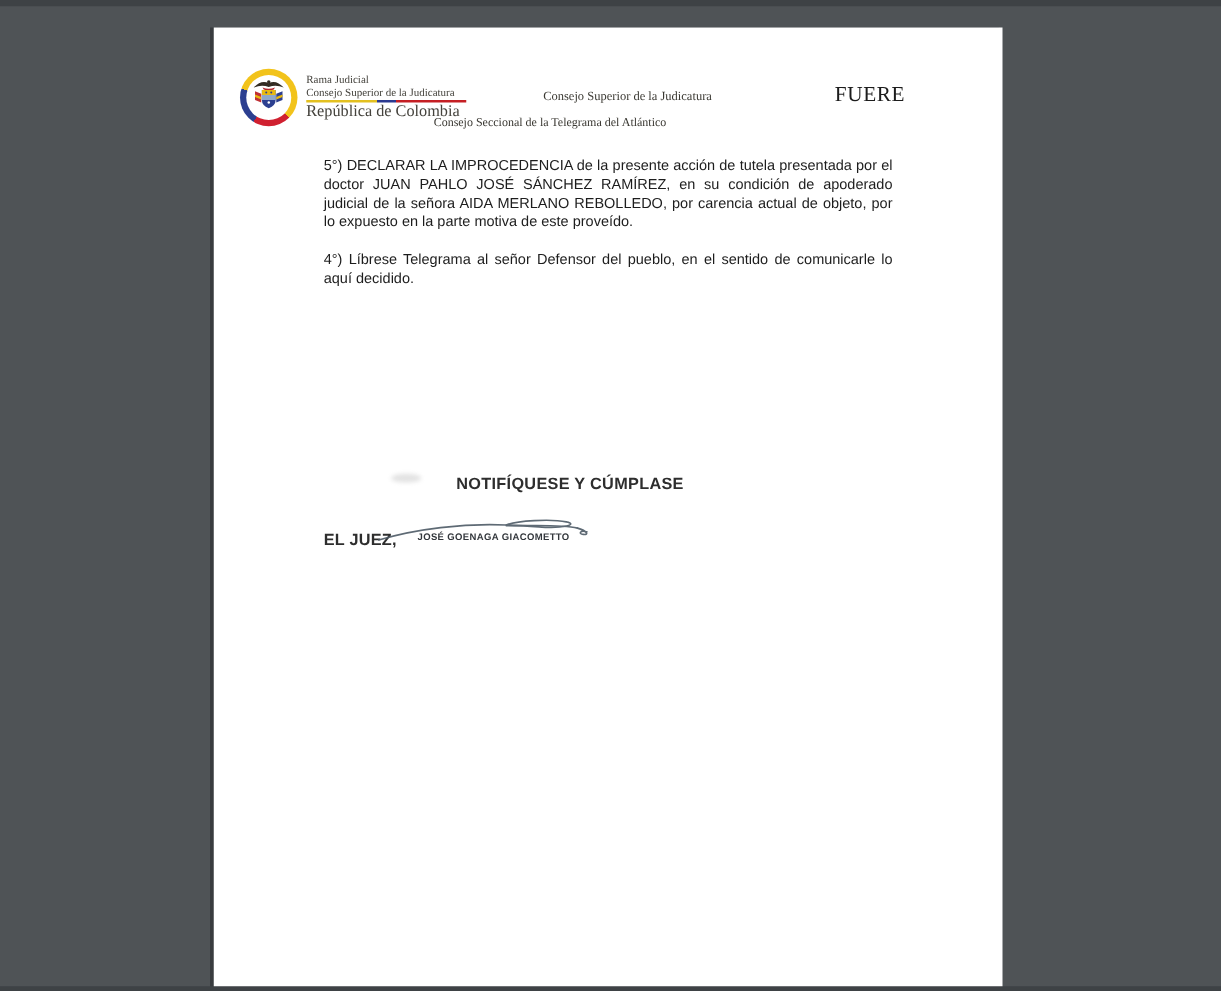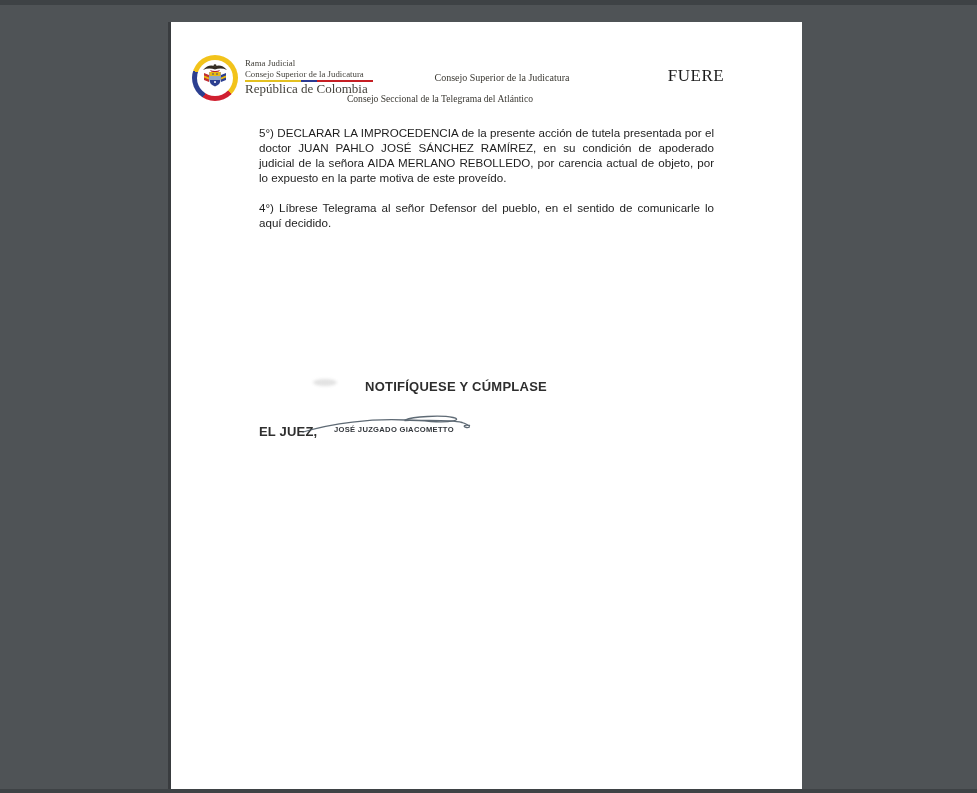--- a/index.html
+++ b/index.html
@@ -104,15 +104,15 @@
   <div class="sig-role">EL JUEZ,</div>
 
   <svg class="sig-scribble" width="180" height="26" viewBox="0 0 180 26">
     <g fill="none" stroke="#4d5a66" stroke-width="1.3" stroke-linecap="round" opacity="0.9">
       <path d="M4,20 C34,11 72,6.5 106,8 C130,9 150,7.5 163,10.5"></path>
       <path d="M106,8 C114,4.5 142,3 154,5.5 C164,7.5 152,11 132,9.5 C120,8.6 112,8.2 106,8.6"></path>
       <path d="M163,10.5 C170,12.5 173,16 167.5,15.5 C163.5,15.1 165,12 170.5,13.5"></path>
     </g>
   </svg>
 
-  <div class="sig-name">JOSÉ JUZGADO GIACOMETTO</div>
+  <div class="sig-name">JOSÉ GOENAGA GIACOMETTO</div>
 
 </div>
 
 </body></html>

